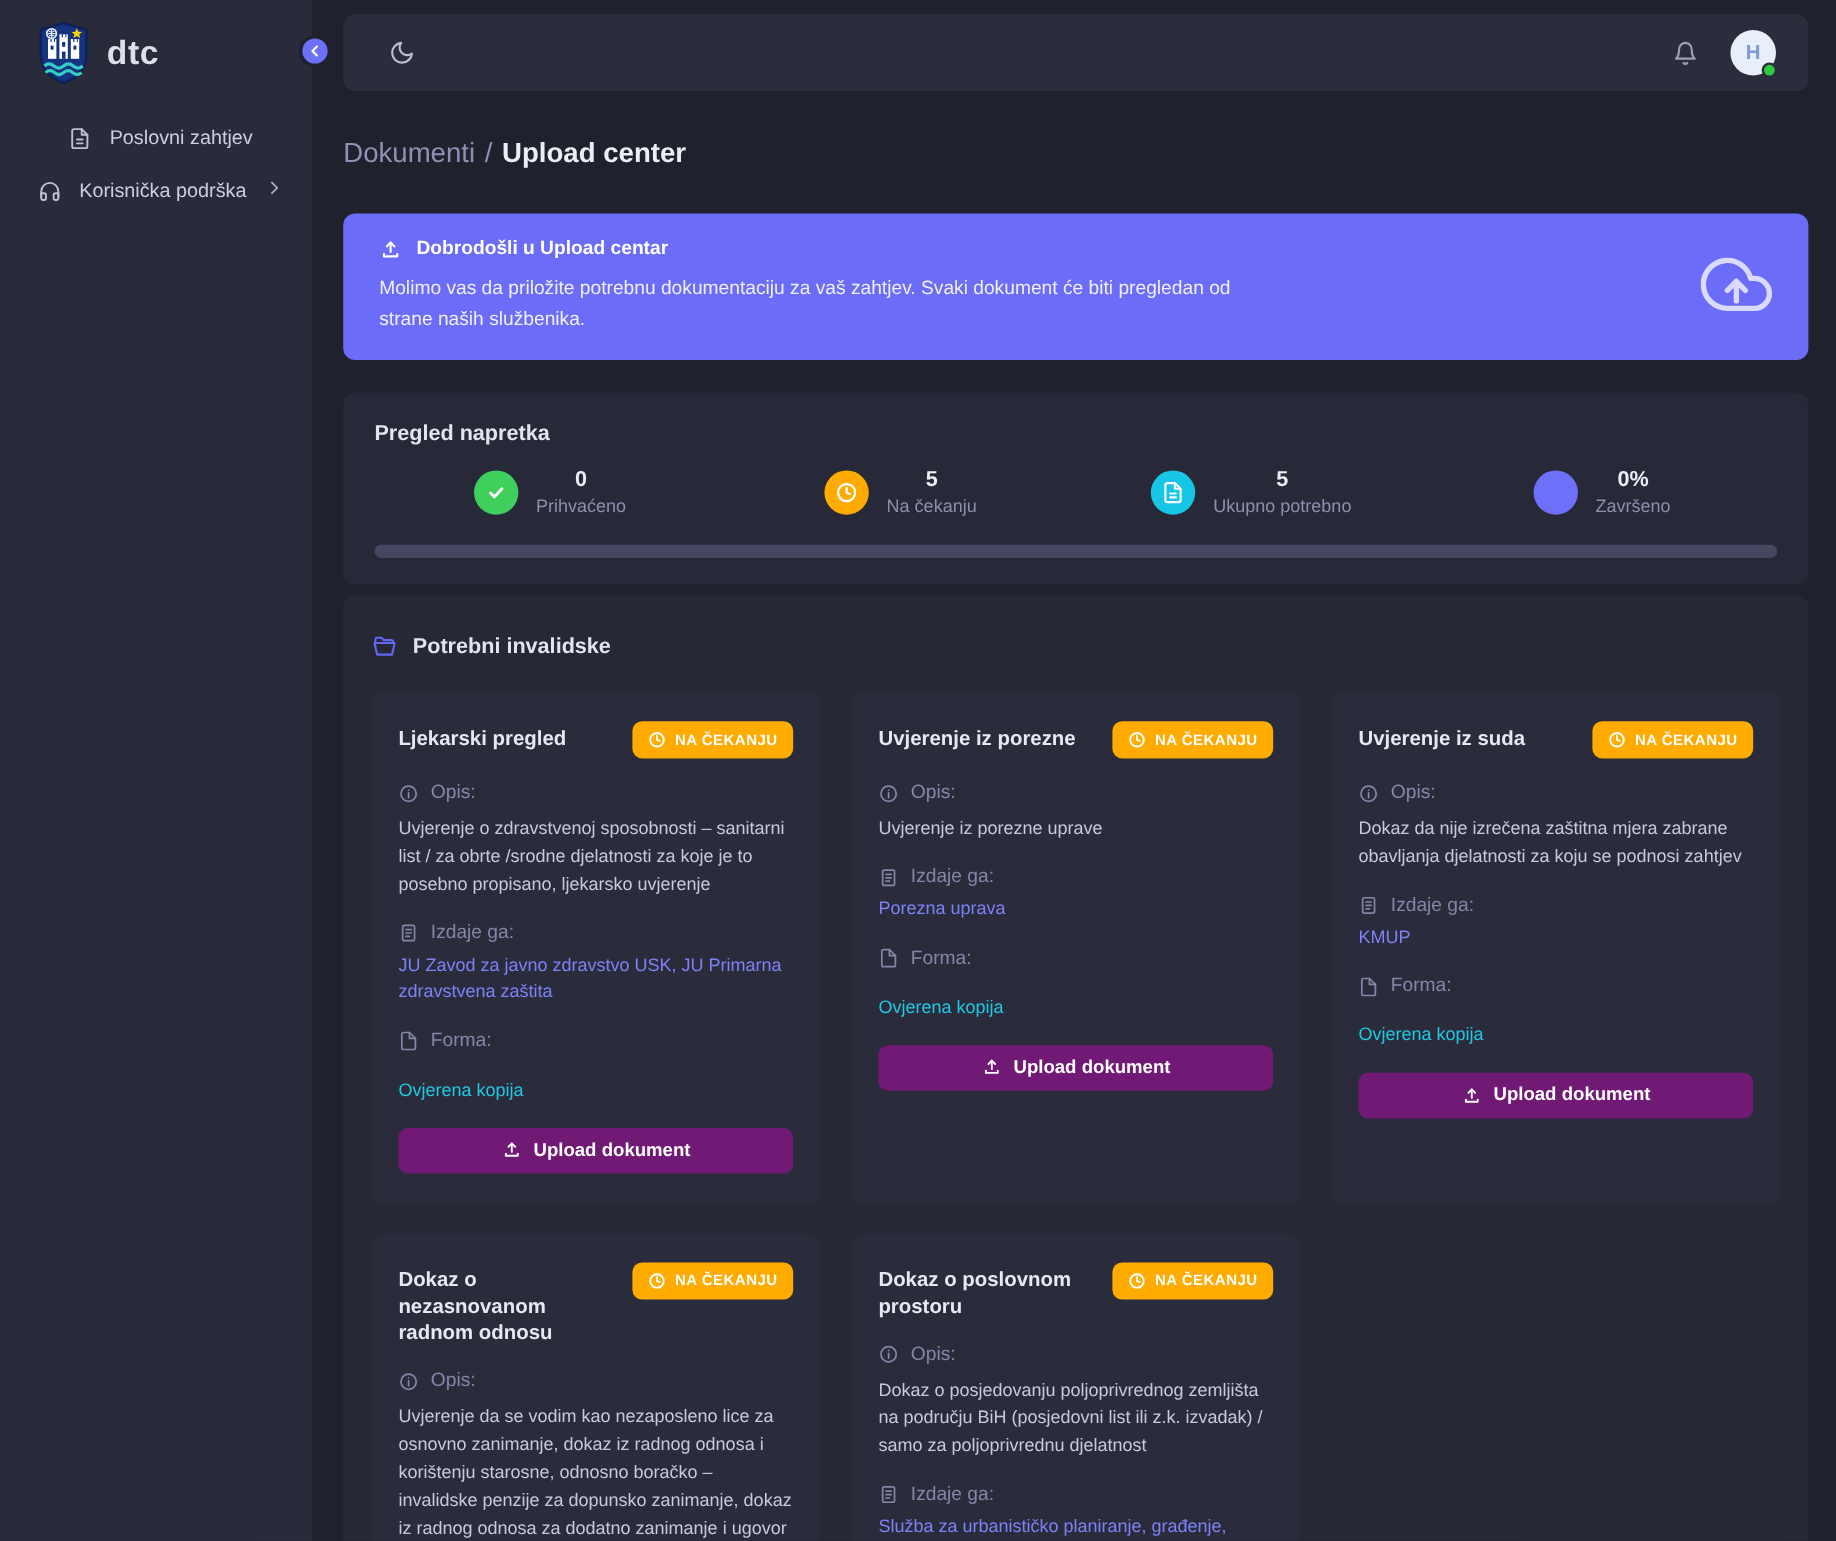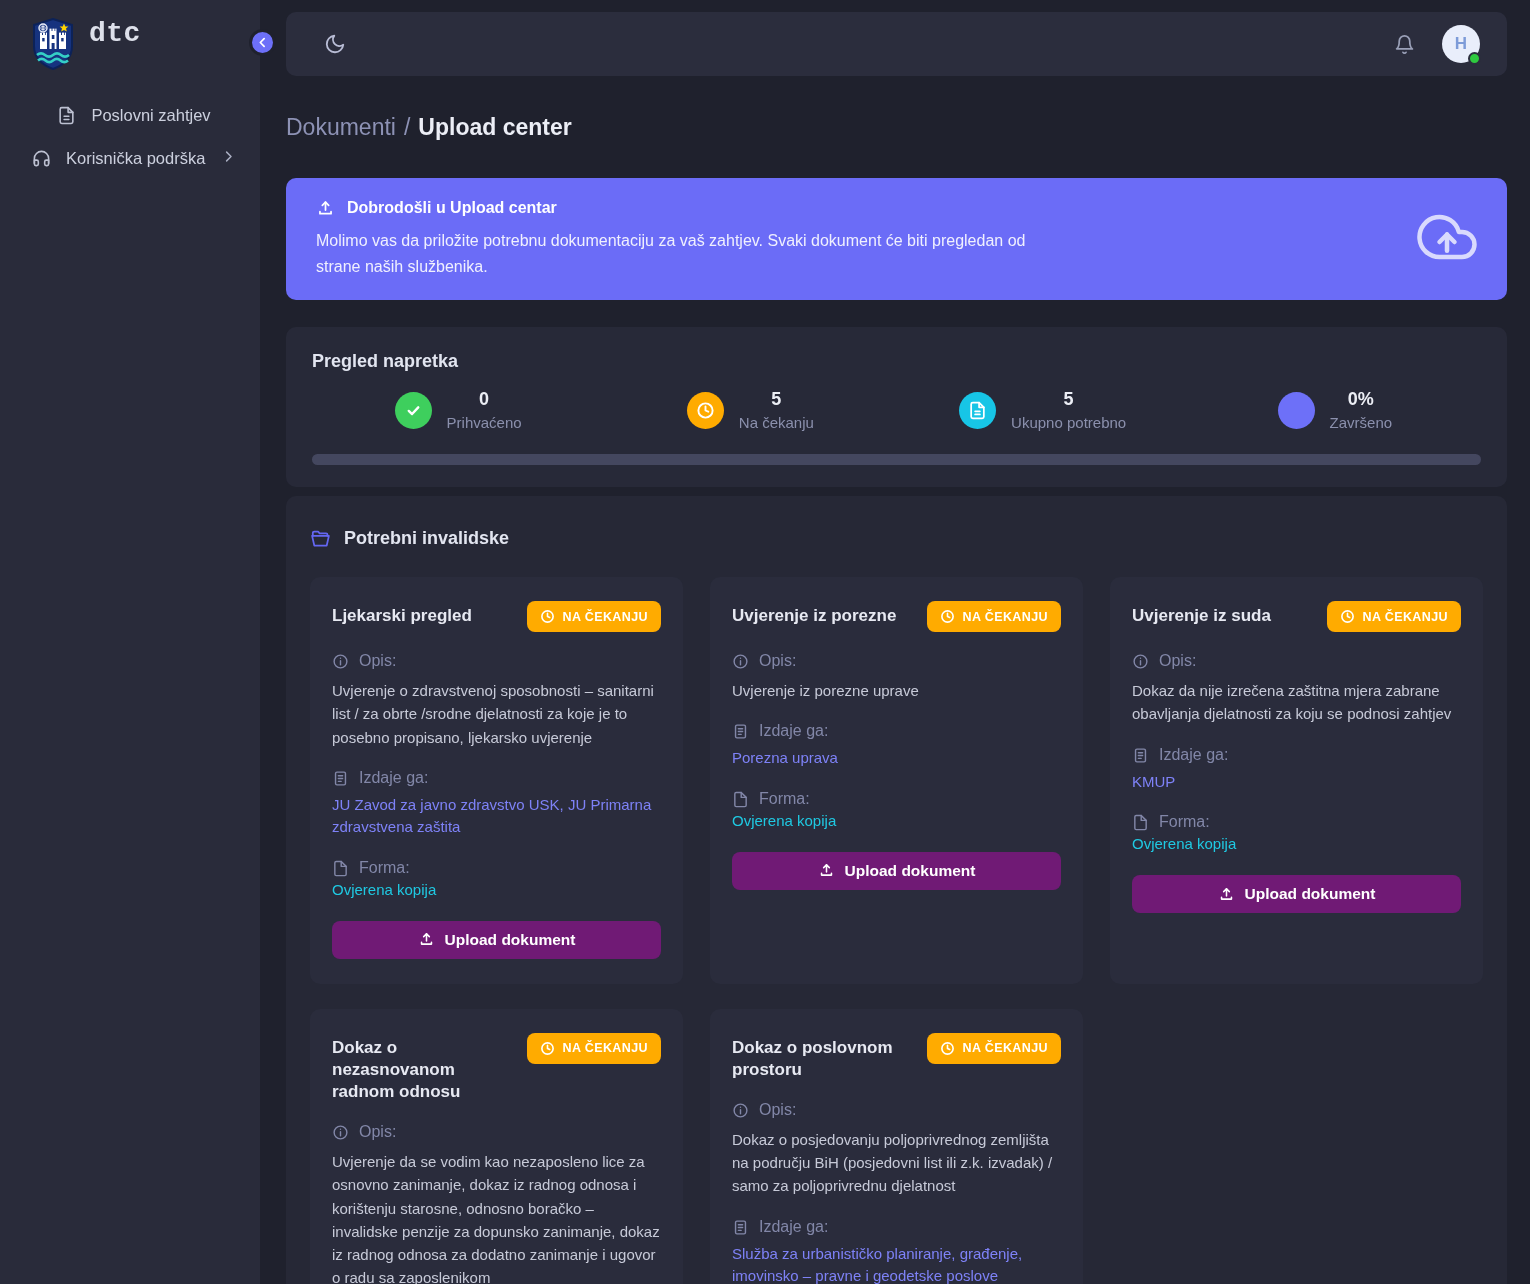--- a/index.html
+++ b/index.html
@@ -6,21 +6,21 @@
   html,body { margin:0; padding:0; }
   body {
     width:1530px; height:1284px; overflow:hidden;
     background:#1f212d;
     font-family:"Liberation Sans", sans-serif;
   }
   .app { display:flex; width:100%; height:100%; }
 
   
   .sidebar { width:260px; flex-shrink:0; background:#292b3a; position:relative; }
-  .logo-row { display:flex; align-items:flex-start; gap:13px; padding:18px 0 0 30px;font-family:Liberation Mono, monospace; }
+  .logo-row { display:flex; align-items:center; gap:13px; padding:18px 0 0 30px; }
   .logo-text { font-size:28px; font-weight:bold; color:#dde0ea; letter-spacing:.5px; }
   .nav { margin-top:24px; }
   .nav-item { display:flex; align-items:center; gap:15px; padding:12px 24px 12px 32px;
     color:#ccd0de; font-size:16.5px; cursor:pointer;justify-content:center; }
   .nav-item svg { width:19px; height:19px; stroke:#bdc1d2; flex-shrink:0; }
   .nav-chevron { margin-left:auto; }
   .nav-chevron svg { width:15px; height:15px; stroke:#a9aec2; }
   .collapse-btn { position:absolute; top:29px; right:-16px; width:27px; height:27px;
     border-radius:50%; background:#6d70f8; border:3px solid #1f212d;
     display:flex; align-items:center; justify-content:center; cursor:pointer; z-index:9; padding:0; }
@@ -77,25 +77,25 @@
   .docs-panel .panel-title-row svg { width:21px; height:21px; stroke:#6467f2; }
   .cards { margin-top:28px; display:grid; grid-template-columns:repeat(3,1fr); gap:25px 27px; }
 
   .card { background:#2a2c3c; border-radius:10px; padding:24px 22px 25px; }
   .card-header { display:flex; justify-content:space-between; align-items:flex-start; gap:12px; }
   .card-title { font-size:17px; font-weight:bold; color:#e7e9f2; line-height:1.3; padding-top:4px; }
   .badge { background:#ffab00; color:#fff; font-size:12.5px; font-weight:bold; letter-spacing:.4px;
     padding:0 13px; height:31px; border-radius:8px; display:flex; align-items:center; gap:8px;
     white-space:nowrap; flex-shrink:0; }
   .badge svg { width:15px; height:15px; stroke:#fff; }
-  .field-label { display:flex; align-items:flex-end; gap:10px; color:#8287a8; font-size:16px; margin-top:20px; }
+  .field-label { display:flex; align-items:center; gap:10px; color:#8287a8; font-size:16px; margin-top:20px; }
   .field-label svg { width:17px; height:17px; stroke:#8287a8; flex-shrink:0; }
   .desc { margin-top:9px; color:#c7cad8; font-size:15px; line-height:1.55; }
   .issuer { margin-top:7px; color:#7e82f7; font-size:15px; line-height:1.5; }
-  .forma { margin-top:4px; color:#1fc9e2; font-size:15px; }
+  .forma { margin-top:23px; color:#1fc9e2; font-size:15px; }
   .upload-btn { margin-top:23px; width:100%; height:38px; border:none; border-radius:8px;
     background:#701a75; color:#fff; font-size:15.5px; font-weight:bold; font-family:inherit;
     display:flex; align-items:center; justify-content:center; gap:10px; cursor:pointer; }
   .upload-btn svg { width:17px; height:17px; stroke:#fff; flex-shrink:0; }
 </style>
 </head>
 <body>
 
 <div class="app">
 

